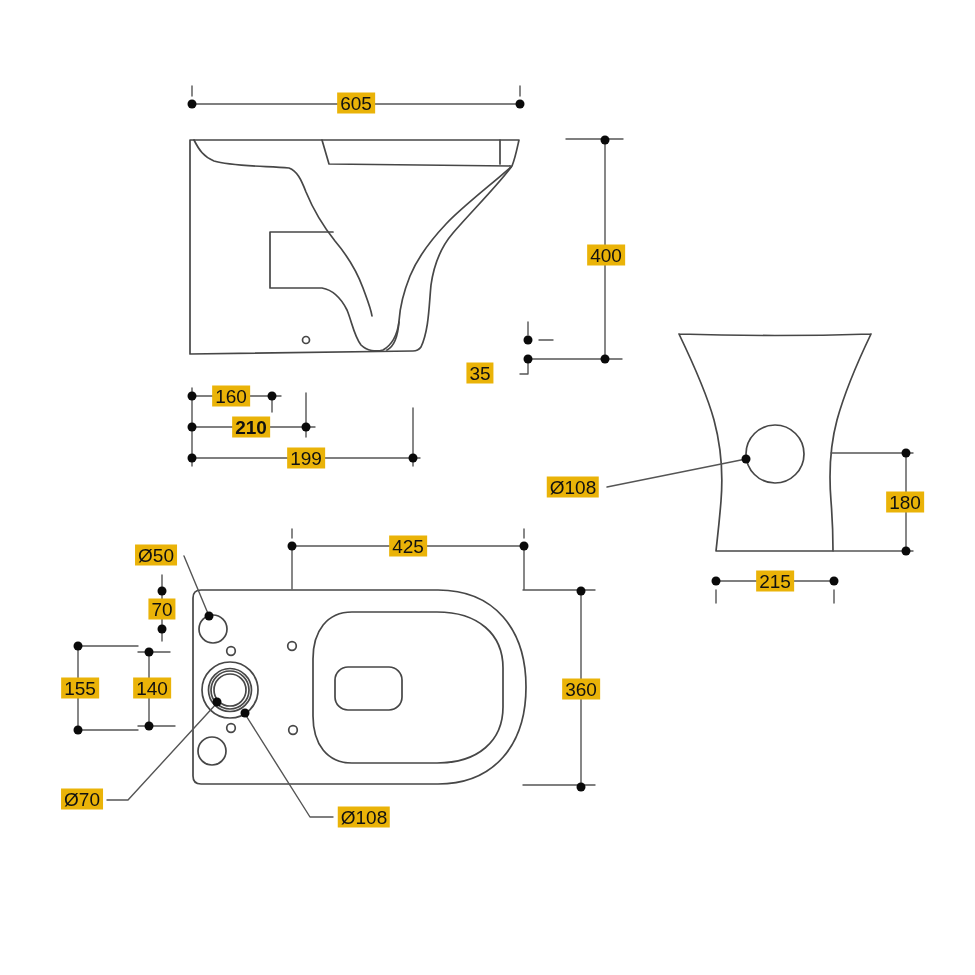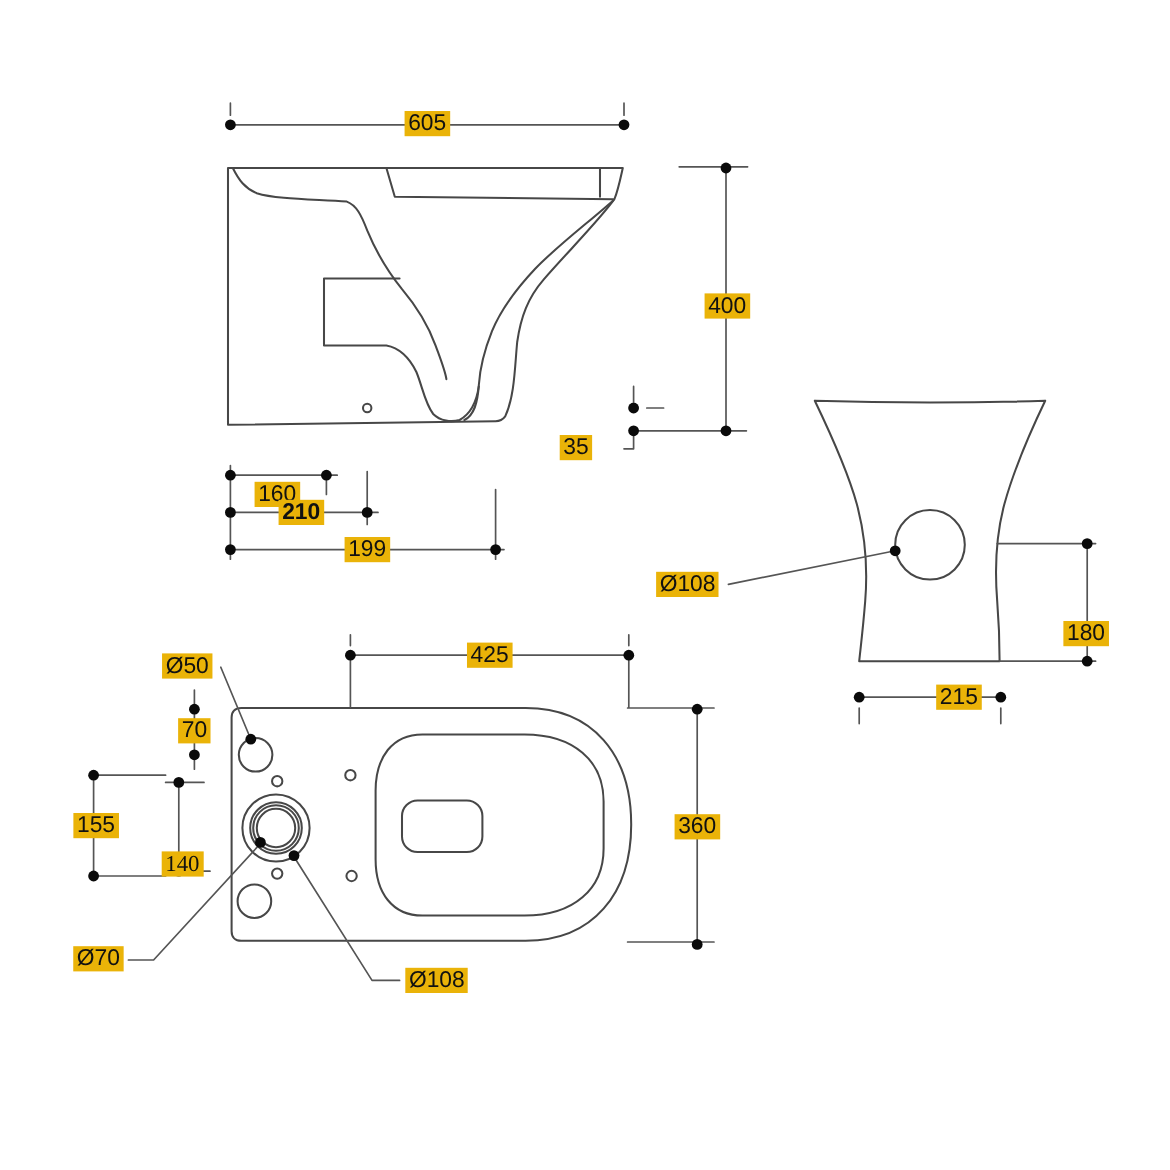--- a/index.html
+++ b/index.html
@@ -156,30 +156,30 @@
         <circle cx="149" cy="726" r="4.5"></circle>
       <circle cx="209" cy="616" r="4.5"></circle>
       <circle cx="217" cy="702" r="4.5"></circle>
         <circle cx="245" cy="713" r="4.5"></circle>
     </g>
   </svg>
 
   <div class="dim-label" style="left:356px;top:103px;">605</div>
   <div class="dim-label" style="left:606px;top:255px;">400</div>
   <div class="dim-label" style="left:480px;top:373px;">35</div>
-  <div class="dim-label" style="left:231px;top:396px;margin-top:16px;">160</div>
+  <div class="dim-label" style="left:231px;top:396px;">160</div>
   <div class="dim-label" style="left:251px;top:427px;font-weight:bold;">210</div>
   <div class="dim-label" style="left:306px;top:458px;">199</div>
 
   <div class="dim-label" style="left:573px;top:487px;">Ø108</div>
-  <div class="dim-label" style="left:905px;top:502px;margin-top:26px;">180</div>
-  <div class="dim-label" style="left:775px;top:581px;margin-left:24px;">215</div>
+  <div class="dim-label" style="left:905px;top:502px;">180</div>
+  <div class="dim-label" style="left:775px;top:581px;">215</div>
 
   <div class="dim-label" style="left:408px;top:546px;text-align:center;">425</div>
   <div class="dim-label" style="left:581px;top:689px;">360</div>
   <div class="dim-label" style="left:156px;top:555px;">Ø50</div>
   <div class="dim-label" style="left:162px;top:609px;">70</div>
   <div class="dim-label" style="left:80px;top:688px;">155</div>
-  <div class="dim-label" style="left:152px;top:720px;font-family:Liberation Serif, serif;">140</div>
+  <div class="dim-label" style="left:152px;top:688px;">140</div>
   <div class="dim-label" style="left:82px;top:799px;">Ø70</div>
   <div class="dim-label" style="left:364px;top:817px;">Ø108</div>
 
 </div>
 
 </body></html>

